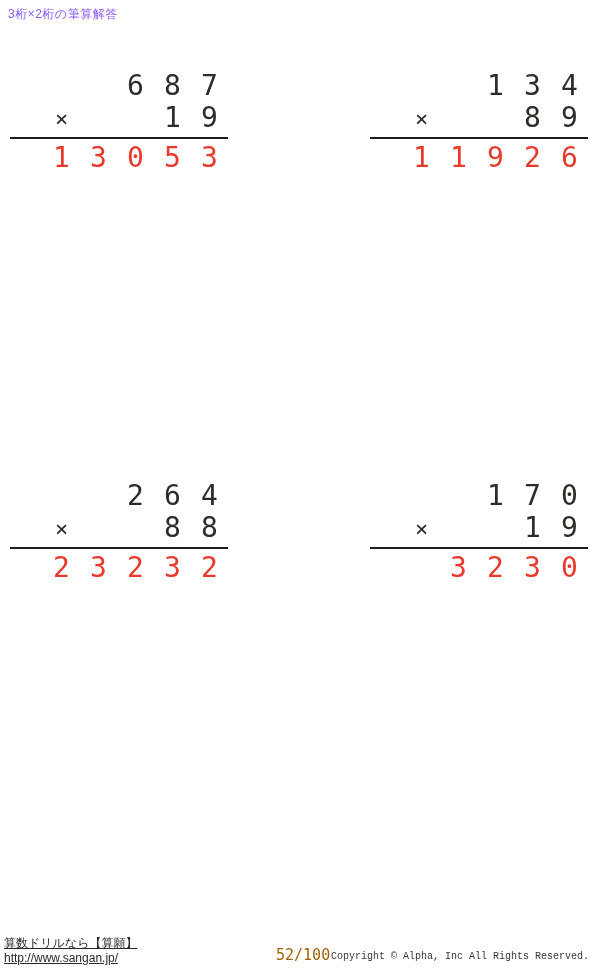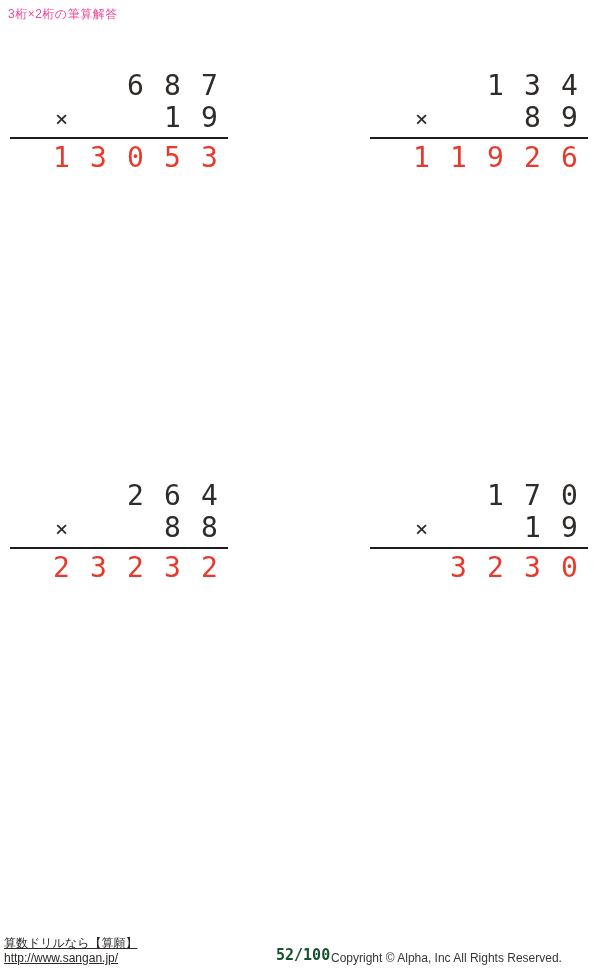--- a/index.html
+++ b/index.html
@@ -7,21 +7,21 @@
     --red:#e8392c;
     --rule:#1f1d1b;
   }
   html,body{margin:0;padding:0;}
   body{
     width:600px;height:968px;position:relative;background:#ffffff;
     font-family:"Liberation Sans","DejaVu Sans",sans-serif;overflow:hidden;
   }
   .page-title{
     position:absolute;left:8px;top:6px;
-    font-size:12px;color:#ec4899;letter-spacing:0.5px;
+    font-size:12px;color:#8b5cf6;letter-spacing:0.5px;
   }
   
   .prob{position:absolute;width:218px;}
   .p0{left:10px;top:70px;}
   .p1{left:370px;top:70px;}
   .p2{left:10px;top:480px;}
   .p3{left:370px;top:480px;}
   .row{display:flex;padding-left:33px;height:32px;}
   .cell{
     width:37px;text-align:center;
@@ -31,26 +31,26 @@
   .cell.op{font-size:22px;line-height:34px;}
   .rule{border-top:2px solid var(--rule);margin-top:3px;}
   .row.answer{margin-top:3px;}
   .row.answer .cell{color:var(--red);}
   
   .footer-links{position:absolute;left:4px;top:936px;font-size:12px;line-height:15px;}
   .footer-links a{color:#2b2825;display:block;}
   .page-indicator{
     position:absolute;left:276px;top:946px;
     font-family:"DejaVu Sans Mono","Liberation Mono",monospace;
-    font-size:15px;color:#14532d;font-weight:bold;
+    font-size:15px;color:#a16207;
   }
   .copyright{
     position:absolute;left:331px;top:951px;
-    font-family:Liberation Sans, sans-serif;
-    font-size:12px;color:#3a3633;white-space:nowrap;
+    font-family:Liberation Mono, monospace;
+    font-size:10px;color:#3a3633;white-space:nowrap;
   }
 </style>
 </head>
 <body>
 
 <div class="page-title">3桁×2桁の筆算解答</div>
 
 <div class="prob p0">
   <div class="row">
       <span class="cell"></span>

